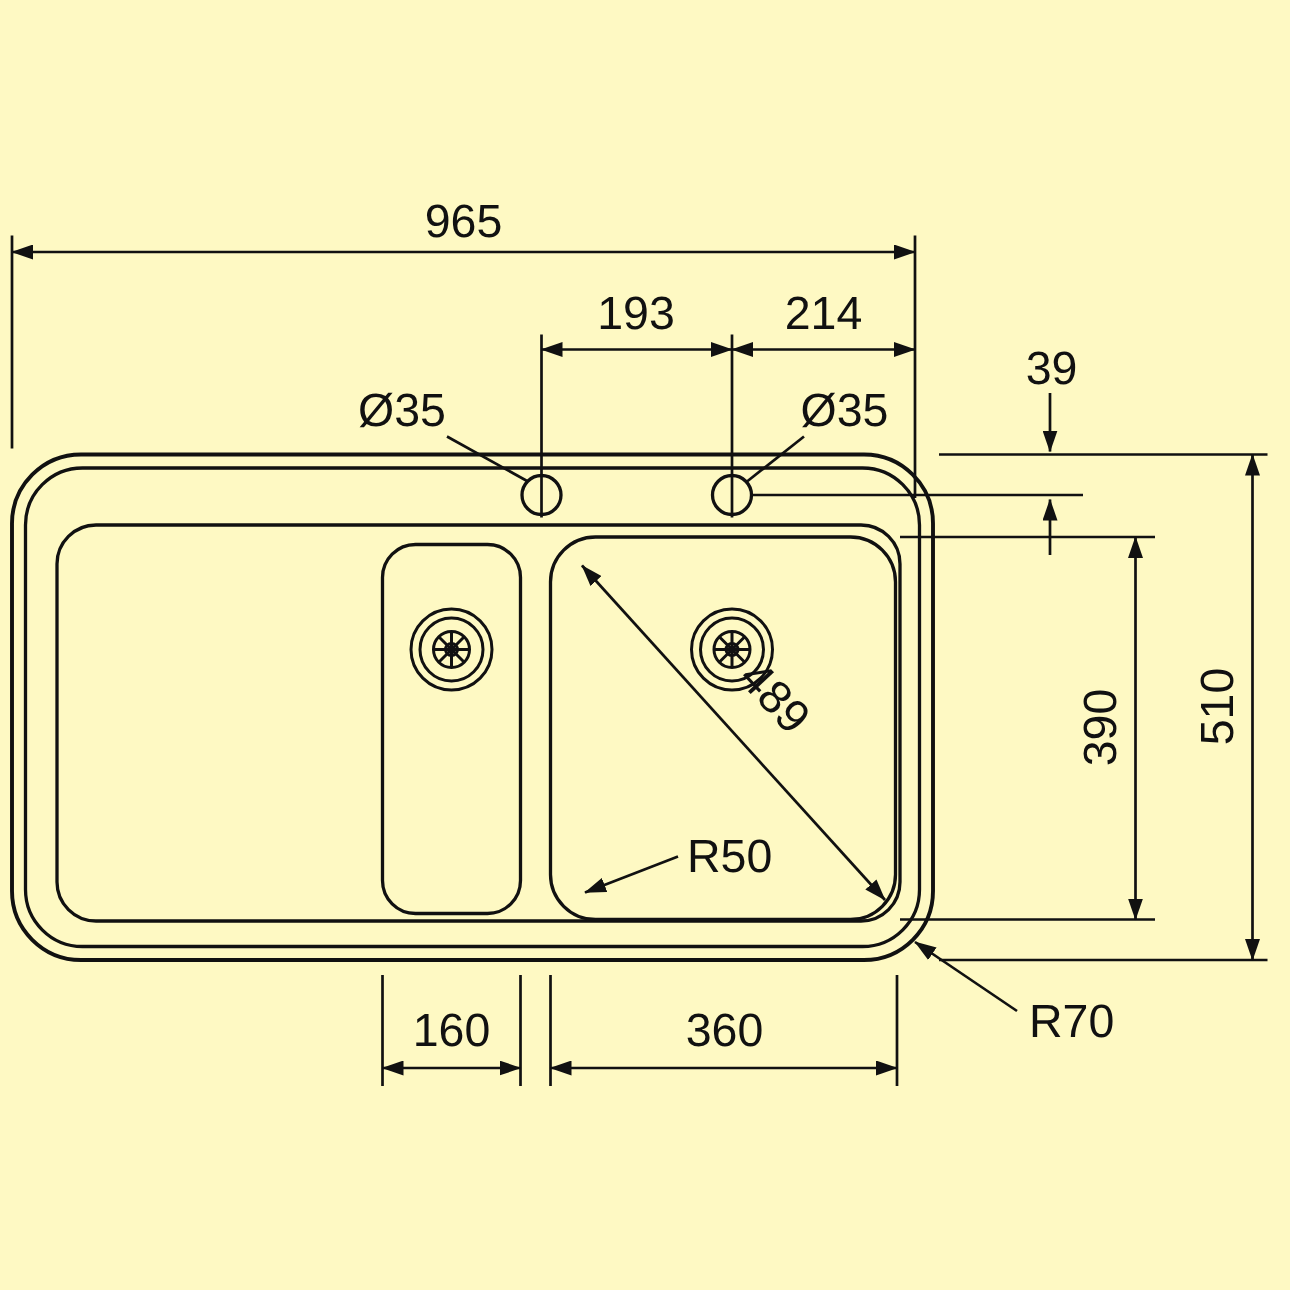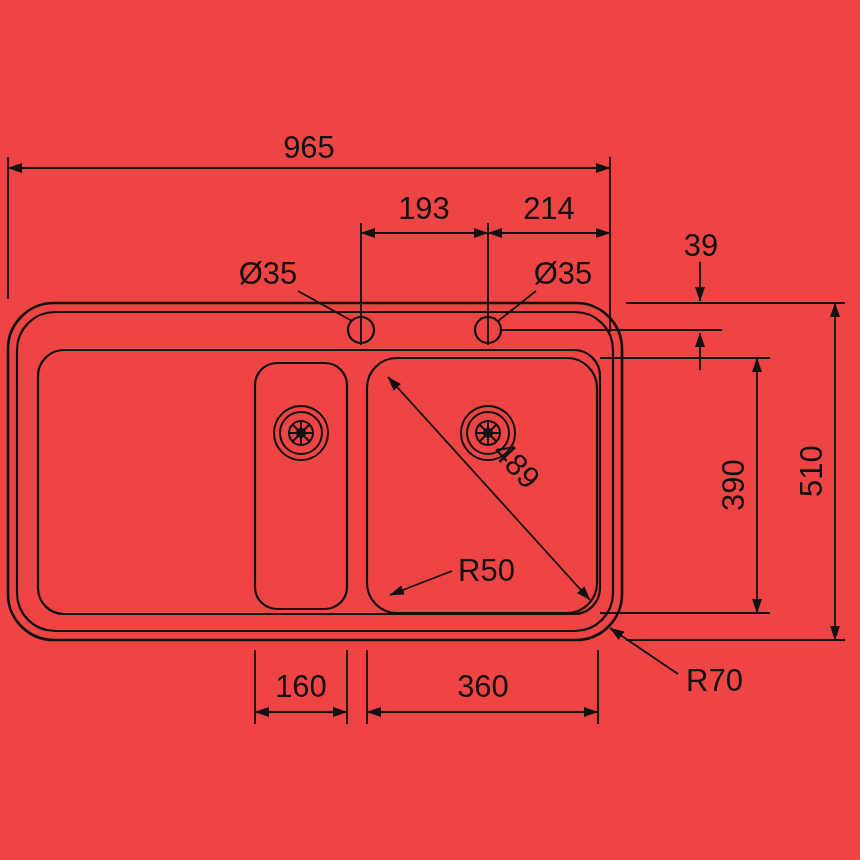--- a/index.html
+++ b/index.html
@@ -5,21 +5,21 @@
 <style>
   html, body {
     margin: 0;
     padding: 0;
     background: #ffffff;
   }
   .stage {
     position: relative;
     width: 860px;
     height: 860px;
-    background: #ef4444;
+    background: #fef9c3;
     overflow: hidden;
   }
   svg {
     display: block;
   }
   .outline {
     fill: none;
     stroke: #111111;
     stroke-width: 2.6;
   }

